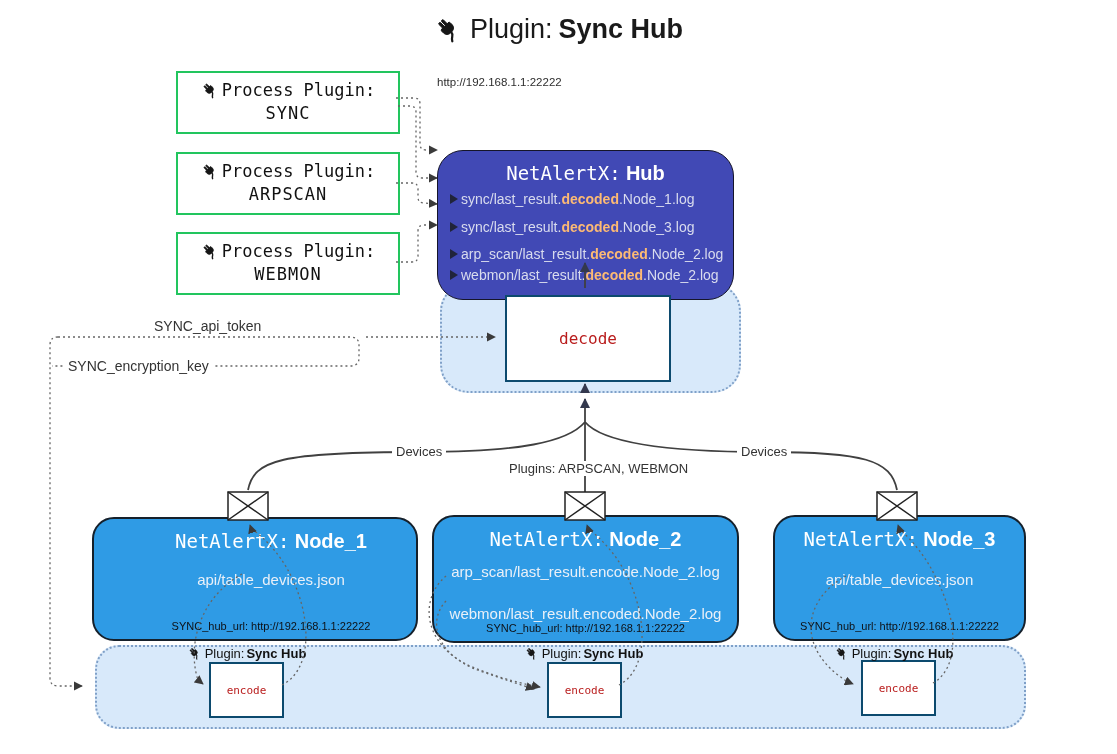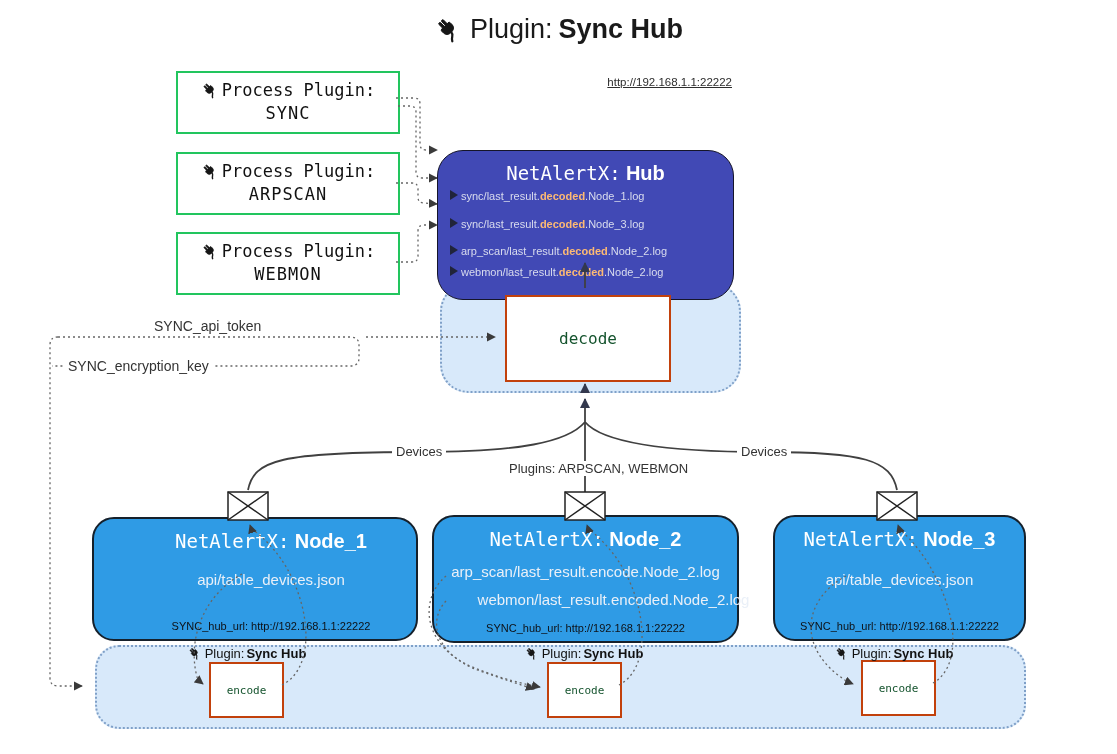--- a/index.html
+++ b/index.html
@@ -15,30 +15,30 @@
   .pbox{left:176px;width:220px;height:59px;background:#fff;border:2px solid #22c55e;z-index:2;
         font-family:"DejaVu Sans Mono", monospace;font-size:17px;color:#111;text-align:center;}
   .pbox .l1{display:flex;align-items:center;justify-content:center;gap:2px;margin-top:7px;}
   .pbox .l2{margin-top:3px;letter-spacing:1px;}
   
   .hub{left:437px;top:103px;width:295px;height:148px;background:var(--hub);border:1.5px solid #15152a;
        border-radius:26px;z-index:2;color:#fff;margin-top:47px;}
   .hub-title{position:absolute;top:11px;width:100%;text-align:center;font-size:19px;}
   .hub-title .mono{font-family:"DejaVu Sans Mono", monospace;}
   .hub-title .bold{font-weight:bold;font-size:20px;}
-  .hub-log{position:absolute;left:4px;display:flex;align-items:flex-start;height:18px;font-size:11px;color:#d9dcee;white-space:nowrap;padding-left:8px;}
+  .hub-log{position:absolute;left:4px;display:flex;align-items:center;height:18px;font-size:14px;color:#d9dcee;white-space:nowrap;padding-left:8px;}
   .hub-log::before{content:"";width:0;height:0;border-left:8px solid #20243a;
                    border-top:5px solid transparent;border-bottom:5px solid transparent;margin-right:3px;}
   .hub-log .bold{font-weight:bold;color:#fdba74;}
-  .hub-url{left:437px;top:76px;width:295px;text-align:right;font-size:11.5px;color:#2e2e2e;z-index:2;text-decoration:underline;}
+  .hub-url{left:437px;top:76px;width:295px;text-align:left;font-size:11.5px;color:#2e2e2e;z-index:2;}
   
   .panel{background:var(--panel);border:2px dotted var(--panelb);z-index:1;}
   .decode-panel{left:440px;top:283px;width:297px;height:106px;border-radius:28px;}
-  .wbox{background:#fff;border:2px solid #c2410c;display:flex;align-items:center;justify-content:center;
-        font-family:"DejaVu Sans Mono", monospace;color:#14532d;z-index:2;}
+  .wbox{background:#fff;border:2px solid #0c4a6e;display:flex;align-items:center;justify-content:center;
+        font-family:"DejaVu Sans Mono", monospace;color:#b91c1c;z-index:2;}
   .decode-box{left:505px;top:295px;width:162px;height:83px;font-size:16px;}
   
   .node{background:var(--node);border:2px solid #15202b;border-radius:22px;z-index:2;color:#fff;}
   .node-title{position:absolute;top:11px;width:100%;text-align:center;font-size:19px;white-space:nowrap;}
   .node-title .mono{font-family:"DejaVu Sans Mono", monospace;}
   .node-title .bold{font-weight:bold;font-size:20px;}
   .node-file{position:absolute;width:100%;text-align:center;font-size:15px;color:#eaf0f8;white-space:nowrap;}
   .node-huburl{position:absolute;bottom:7px;width:100%;text-align:center;font-size:11px;color:#0e1116;}
   
   .band{left:95px;top:645px;width:927px;height:80px;border-radius:24px;}
@@ -153,21 +153,21 @@
     <div class="node-file" style="top:52px;">api/table_devices.json</div>
     <div class="node-huburl">SYNC_hub_url: http://192.168.1.1:22222</div>
   </div>
 
   <div class="abs node" style="left:432px;top:515px;width:303px;height:124px;">
     <div class="node-title">
       <span class="mono">NetAlertX:</span>
       <span class="bold">Node_2</span>
     </div>
     <div class="node-file" style="top:46px;">arp_scan/last_result.encode.Node_2.log</div>
-    <div class="node-file" style="top:74px;padding-left:28px;">webmon/last_result.encoded.Node_2.log</div>
+    <div class="node-file" style="top:88px;">webmon/last_result.encoded.Node_2.log</div>
     <div class="node-huburl">SYNC_hub_url: http://192.168.1.1:22222</div>
   </div>
 
   <div class="abs node" style="left:773px;top:515px;width:249px;height:122px;">
     <div class="node-title">
       <span class="mono">NetAlertX:</span>
       <span class="bold">Node_3</span>
     </div>
     <div class="node-file" style="top:54px;">api/table_devices.json</div>
     <div class="node-huburl">SYNC_hub_url: http://192.168.1.1:22222</div>

